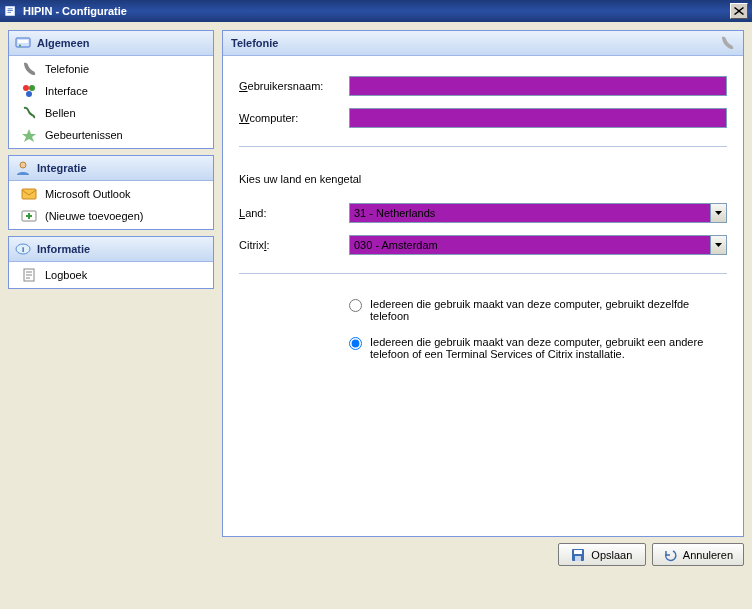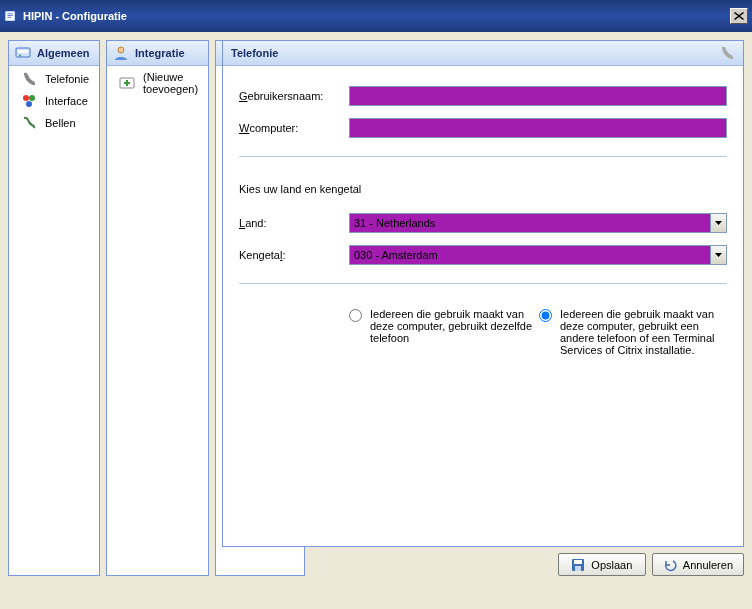--- a/index.html
+++ b/index.html
@@ -7,21 +7,21 @@
     width: 752px; height: 609px;
     font-family: Tahoma, Arial, sans-serif;
     font-size: 11px;
     background: #ece9d8;
     color: #000;
     overflow: hidden;
   }
 
   
   .titlebar {
-    height: 32px;
+    height: 22px;
     background: linear-gradient(to bottom, #1d3a7a 0%, #2a4fa3 50%, #1d3a7a 100%);
     color: #fff;
     display: flex;
     align-items: center;
     padding: 0 4px;
     font-weight: bold;
     font-size: 11px;
   }
   .titlebar .title-icon {
     width: 14px; height: 14px;
@@ -47,21 +47,21 @@
     padding: 8px;
     gap: 8px;
     height: 552px;
     box-sizing: border-box;
   }
 
   
   .sidebar {
     width: 206px;
     display: flex;
-    flex-direction: row;
+    flex-direction: column;
     gap: 6px;
   }
   .panel {
     border: 1px solid #7a96df;
     background: #fff;
   }
   .panel-header {
     height: 24px;
     background: linear-gradient(to bottom, #e9f1fc 0%, #c6d9f3 100%);
     border-bottom: 1px solid #9fb6e6;
@@ -151,21 +151,21 @@
   hr.sep {
     border: none;
     border-top: 1px solid #b8c7e0;
     margin: 6px 0;
   }
 
   .section-title {
     margin: 8px 0 6px 0;
   }
 
-  .radio-group { display: flex; flex-direction: row; gap: 2px; margin-left: 110px; margin-top: 6px; }
+  .radio-group { display: flex; flex-direction: column; gap: 14px; margin-left: 110px; margin-top: 6px; }
   .radio-row { display: flex; align-items: flex-start; gap: 8px; }
   .radio-row input[type=radio] { margin: 1px 0 0 0; }
   .radio-row label { max-width: 360px; }
 
   
   .buttons {
     display: flex;
     justify-content: flex-end;
     gap: 6px;
     padding: 6px 0 0 0;
@@ -243,34 +243,51 @@
           <span>Interface</span>
         </div>
         <div class="item">
           <span class="iicon">
             <svg viewBox="0 0 16 16">
                 <path d="M3 3 C3 3 6 2 7 5 C8 8 9 9 11 10 C14 11 13 13 13 13" fill="none" stroke="#3a7a3a" stroke-width="2"></path>
               </svg>
           </span>
           <span>Bellen</span>
         </div>
+        <div class="item">
+          <span class="iicon">
+            <svg viewBox="0 0 16 16">
+                <path d="M8 2 L10 7 L15 7 L11 10 L13 15 L8 12 L3 15 L5 10 L1 7 L6 7 Z" fill="#7bbf7b"></path>
+              </svg>
+          </span>
+          <span>Gebeurtenissen</span>
+        </div>
       </div>
     </div>
 
     <div class="panel">
       <div class="panel-header">
         <span class="hicon">
           <svg viewBox="0 0 16 16">
               <circle cx="8" cy="5" r="3" fill="#f0c89a" stroke="#b8863a"></circle>
               <path d="M2 15 C2 11 14 11 14 15 Z" fill="#5a8ed6"></path>
             </svg>
         </span>
         <span>Integratie</span>
       </div>
       <div class="panel-body">
+        <div class="item">
+          <span class="iicon">
+            <svg viewBox="0 0 16 16">
+                <rect x="1" y="3" width="14" height="10" rx="1" fill="#f7c14a" stroke="#c98a1a"></rect>
+                <path d="M1 4 L8 9 L15 4" fill="none" stroke="#c98a1a"></path>
+              </svg>
+          </span>
+          <span>Microsoft Outlook</span>
+        </div>
         <div class="item">
           <span class="iicon">
             <svg viewBox="0 0 16 16">
                 <rect x="1" y="3" width="14" height="10" rx="1" fill="#fff" stroke="#888"></rect>
                 <path d="M8 5 V11 M5 8 H11" stroke="#3a9a3a" stroke-width="2"></path>
               </svg>
           </span>
           <span>(Nieuwe toevoegen)</span>
         </div>
       </div>
@@ -334,21 +351,21 @@
             <span>31 - Netherlands</span>
             <span class="arrow">
                 <svg viewBox="0 0 7 4">
                   <path d="M0 0 L7 0 L3.5 4 Z" fill="#000"></path>
                 </svg>
               </span>
           </div>
         </div>
 
         <div class="row">
-          <span class="lbl"><span>Kengeta</span><span class="u">l</span><span>:</span></span>
+          <span class="lbl"><span>Citrix</span><span class="u">l</span><span>:</span></span>
           <div class="select">
             <span>030 - Amsterdam</span>
             <span class="arrow">
                 <svg viewBox="0 0 7 4">
                   <path d="M0 0 L7 0 L3.5 4 Z" fill="#000"></path>
                 </svg>
               </span>
           </div>
         </div>
 

